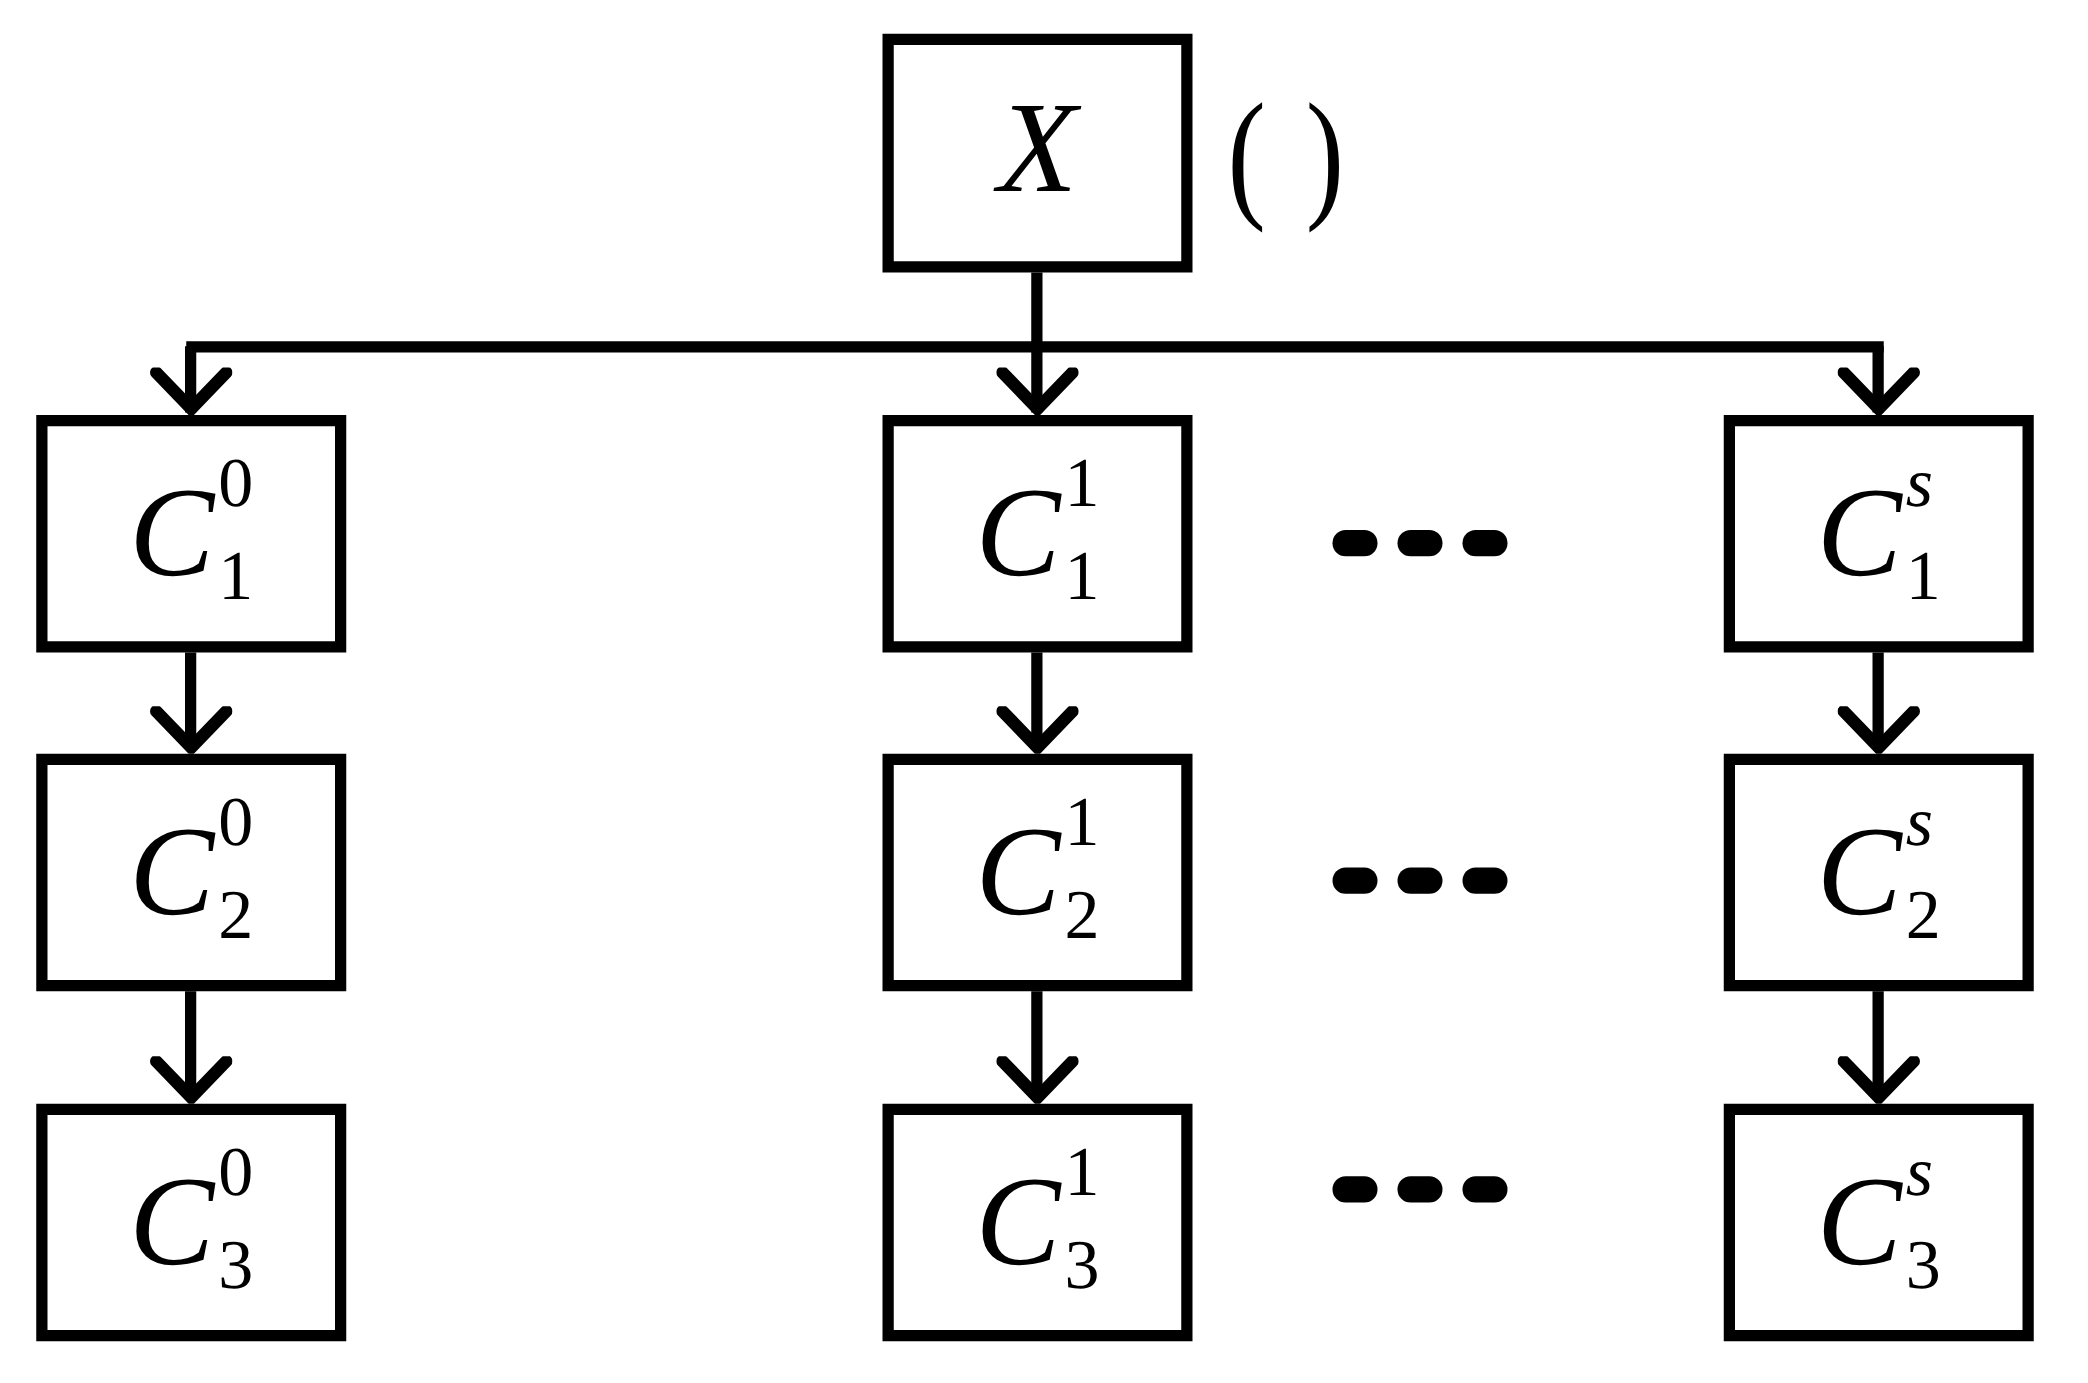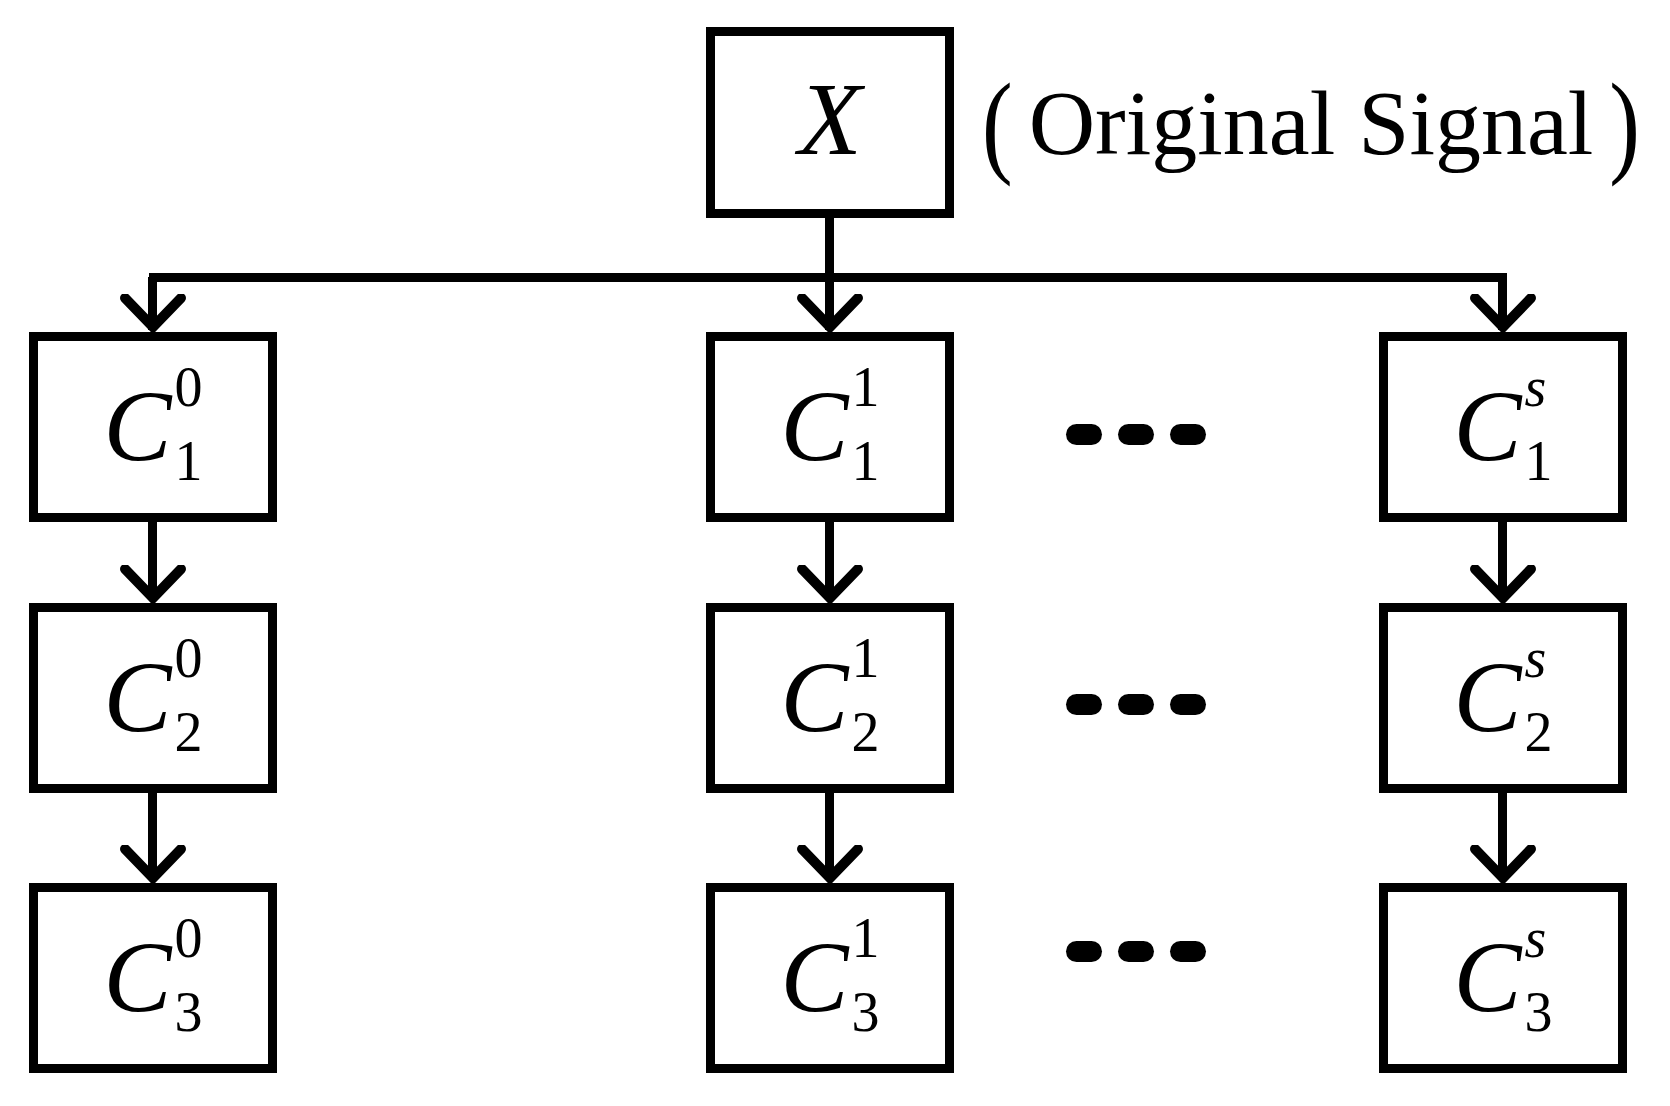--- a/index.html
+++ b/index.html
@@ -109,21 +109,20 @@
 </head>
 <body>
 
 <div class="canvas">
 
   <div class="node root-node">
     <span class="xlabel">X</span>
   </div>
   <div class="annotation">
     <span class="paren-open">(</span>
-    <span>Original Signal</span>
     <span class="paren-close">)</span>
   </div>
 
   <div class="line" style="left:825px; top:218px; width:9px; height:112px;"></div>
   <div class="line" style="left:149px; top:273px; width:1358px; height:9px;"></div>
   <div class="line" style="left:148px; top:277px; width:9px; height:53px;"></div>
   <div class="line" style="left:1498px; top:277px; width:9px; height:53px;"></div>
 
   <div class="arrowhead" style="left:120px; top:294px;">
       <svg width="66" height="38" viewBox="0 0 66 38">

